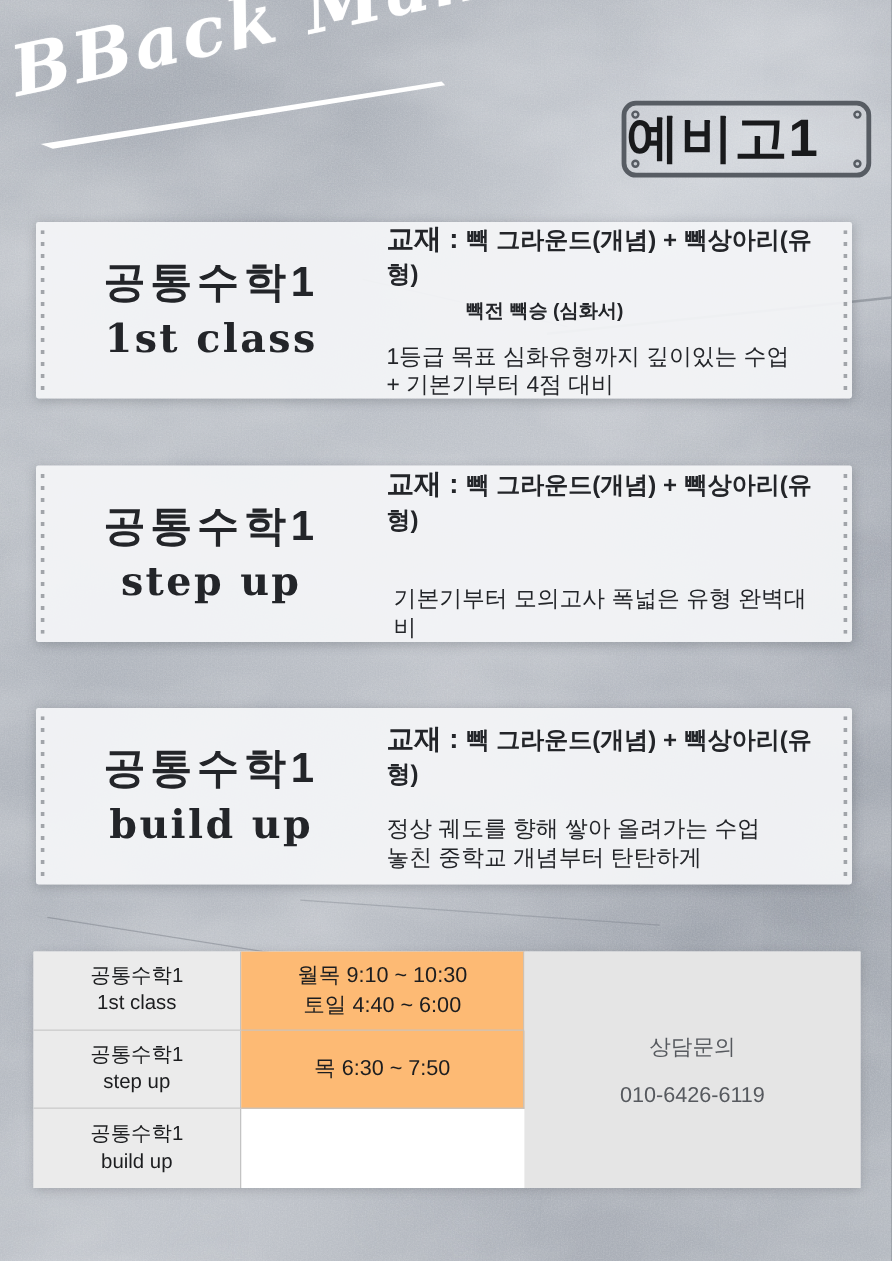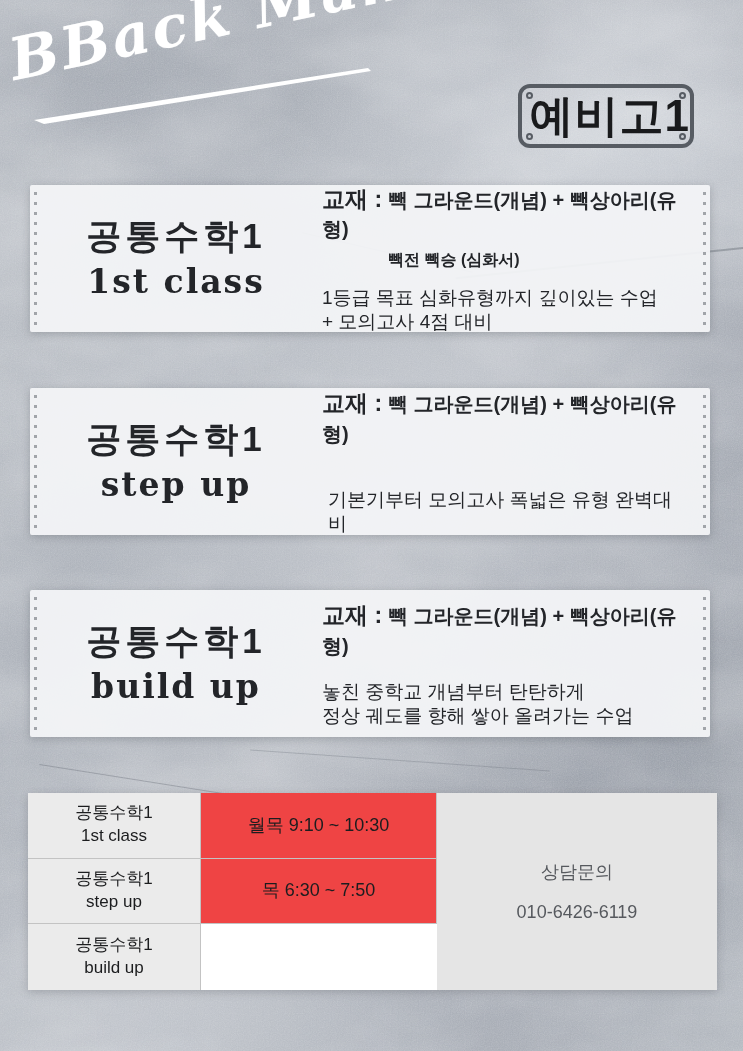--- a/index.html
+++ b/index.html
@@ -26,23 +26,23 @@
     position:absolute;left:16px;top:26px;z-index:3;
     font-family:"DejaVu Serif",serif;font-style:italic;font-weight:700;
     font-size:58px;color:#ffffff;letter-spacing:3px;white-space:nowrap;
     transform:rotate(-12deg);transform-origin:0 90%;
     text-shadow:0 0 1px rgba(255,255,255,.6);
   }
   .swoosh{position:absolute;left:28px;top:58px;z-index:3;pointer-events:none;}
 
   
   .badge{
-    position:absolute;left:518px;top:84px;width:176px;height:64px;z-index:3;
+    position:absolute;left:518px;top:84px;width:208px;height:64px;z-index:3;
     border:4px solid #575c63;border-radius:12px;box-sizing:border-box;
-    display:flex;align-items:center;justify-content:flex-end;
+    display:flex;align-items:center;justify-content:flex-start;
     background:rgba(255,255,255,.06);
   }
   .badge-label{font-size:44px;font-weight:800;color:#191a1c;letter-spacing:1px;line-height:1;}
   .screw{position:absolute;width:7px;height:7px;border-radius:50%;
     background:#c7cbd1;border:2px solid #575c63;box-sizing:border-box;}
   .s-tl{left:4px;top:4px;} .s-tr{right:4px;top:4px;}
   .s-bl{left:4px;bottom:4px;} .s-br{right:4px;bottom:4px;}
 
   
   .card{
@@ -71,21 +71,21 @@
 
   
   .sched{
     position:absolute;left:28px;top:793px;width:689px;height:197px;z-index:3;
     display:grid;grid-template-columns:173px 236px 1fr;grid-template-rows:repeat(3,1fr);
     background:#ffffff;box-shadow:0 2px 8px rgba(58,63,73,.25);
     color:#1c1d1f;
   }
   .cell{display:flex;flex-direction:column;align-items:center;justify-content:center;text-align:center;box-sizing:border-box;}
   .t-name{background:#ebebeb;border-right:1px solid #c3c3c3;font-size:17px;line-height:1.35;}
-  .t-time{background:#ef4444;border-right:1px solid #c3c3c3;font-size:18px;line-height:1.4;}
+  .t-time{background:#fdba74;border-right:1px solid #c3c3c3;font-size:18px;line-height:1.4;}
   .rowline{border-bottom:1px solid #c3c3c3;}
   .t-contact{grid-column:3;grid-row:1 / 4;background:#e5e5e5;color:#56595e;font-size:18px;}
   .contact-label{margin-bottom:18px;}
 </style>
 </head>
 <body>
 
 <div class="page">
 
   <svg class="tex" width="743" height="1051" aria-hidden="true">
@@ -131,21 +131,21 @@
       <div class="title-ko">공통수학1</div>
       <div class="title-en">1st class</div>
     </div>
     <div class="card-right">
       <div class="tb-line">
         <span class="tb-label">교재 :</span><span>빽 그라운드(개념) + 빽상아리(유형)</span>
         <div class="tb-extra">빽전 빽승 (심화서)</div>
       </div>
       <div class="desc">
         <div>1등급 목표 심화유형까지 깊이있는 수업</div>
-        <div>+ 모의고사 4점 대비</div>
+        <div>+ 기본기부터 4점 대비</div>
       </div>
     </div>
   </section>
 
   <section class="card card2">
     <div class="card-left">
       <div class="title-ko">공통수학1</div>
       <div class="title-en">step up</div>
     </div>
     <div class="card-right">
@@ -161,33 +161,34 @@
   <section class="card card3">
     <div class="card-left">
       <div class="title-ko">공통수학1</div>
       <div class="title-en">build up</div>
     </div>
     <div class="card-right">
       <div class="tb-line">
         <span class="tb-label">교재 :</span><span>빽 그라운드(개념) + 빽상아리(유형)</span>
       </div>
       <div class="desc">
+        <div>정상 궤도를 향해 쌓아 올려가는 수업</div>
         <div>놓친 중학교 개념부터 탄탄하게</div>
-        <div>정상 궤도를 향해 쌓아 올려가는 수업</div>
       </div>
     </div>
   </section>
 
   <section class="sched">
     <div class="cell t-name rowline">
       <span>공통수학1</span>
       <span>1st class</span>
     </div>
     <div class="cell t-time rowline">
       <span>월목 9:10 ~ 10:30</span>
+      <span>토일 4:40 ~ 6:00</span>
     </div>
     <div class="cell t-contact">
       <div class="contact-label">상담문의</div>
       <div>010-6426-6119</div>
     </div>
     <div class="cell t-name rowline">
       <span>공통수학1</span>
       <span>step up</span>
     </div>
     <div class="cell t-time rowline">

